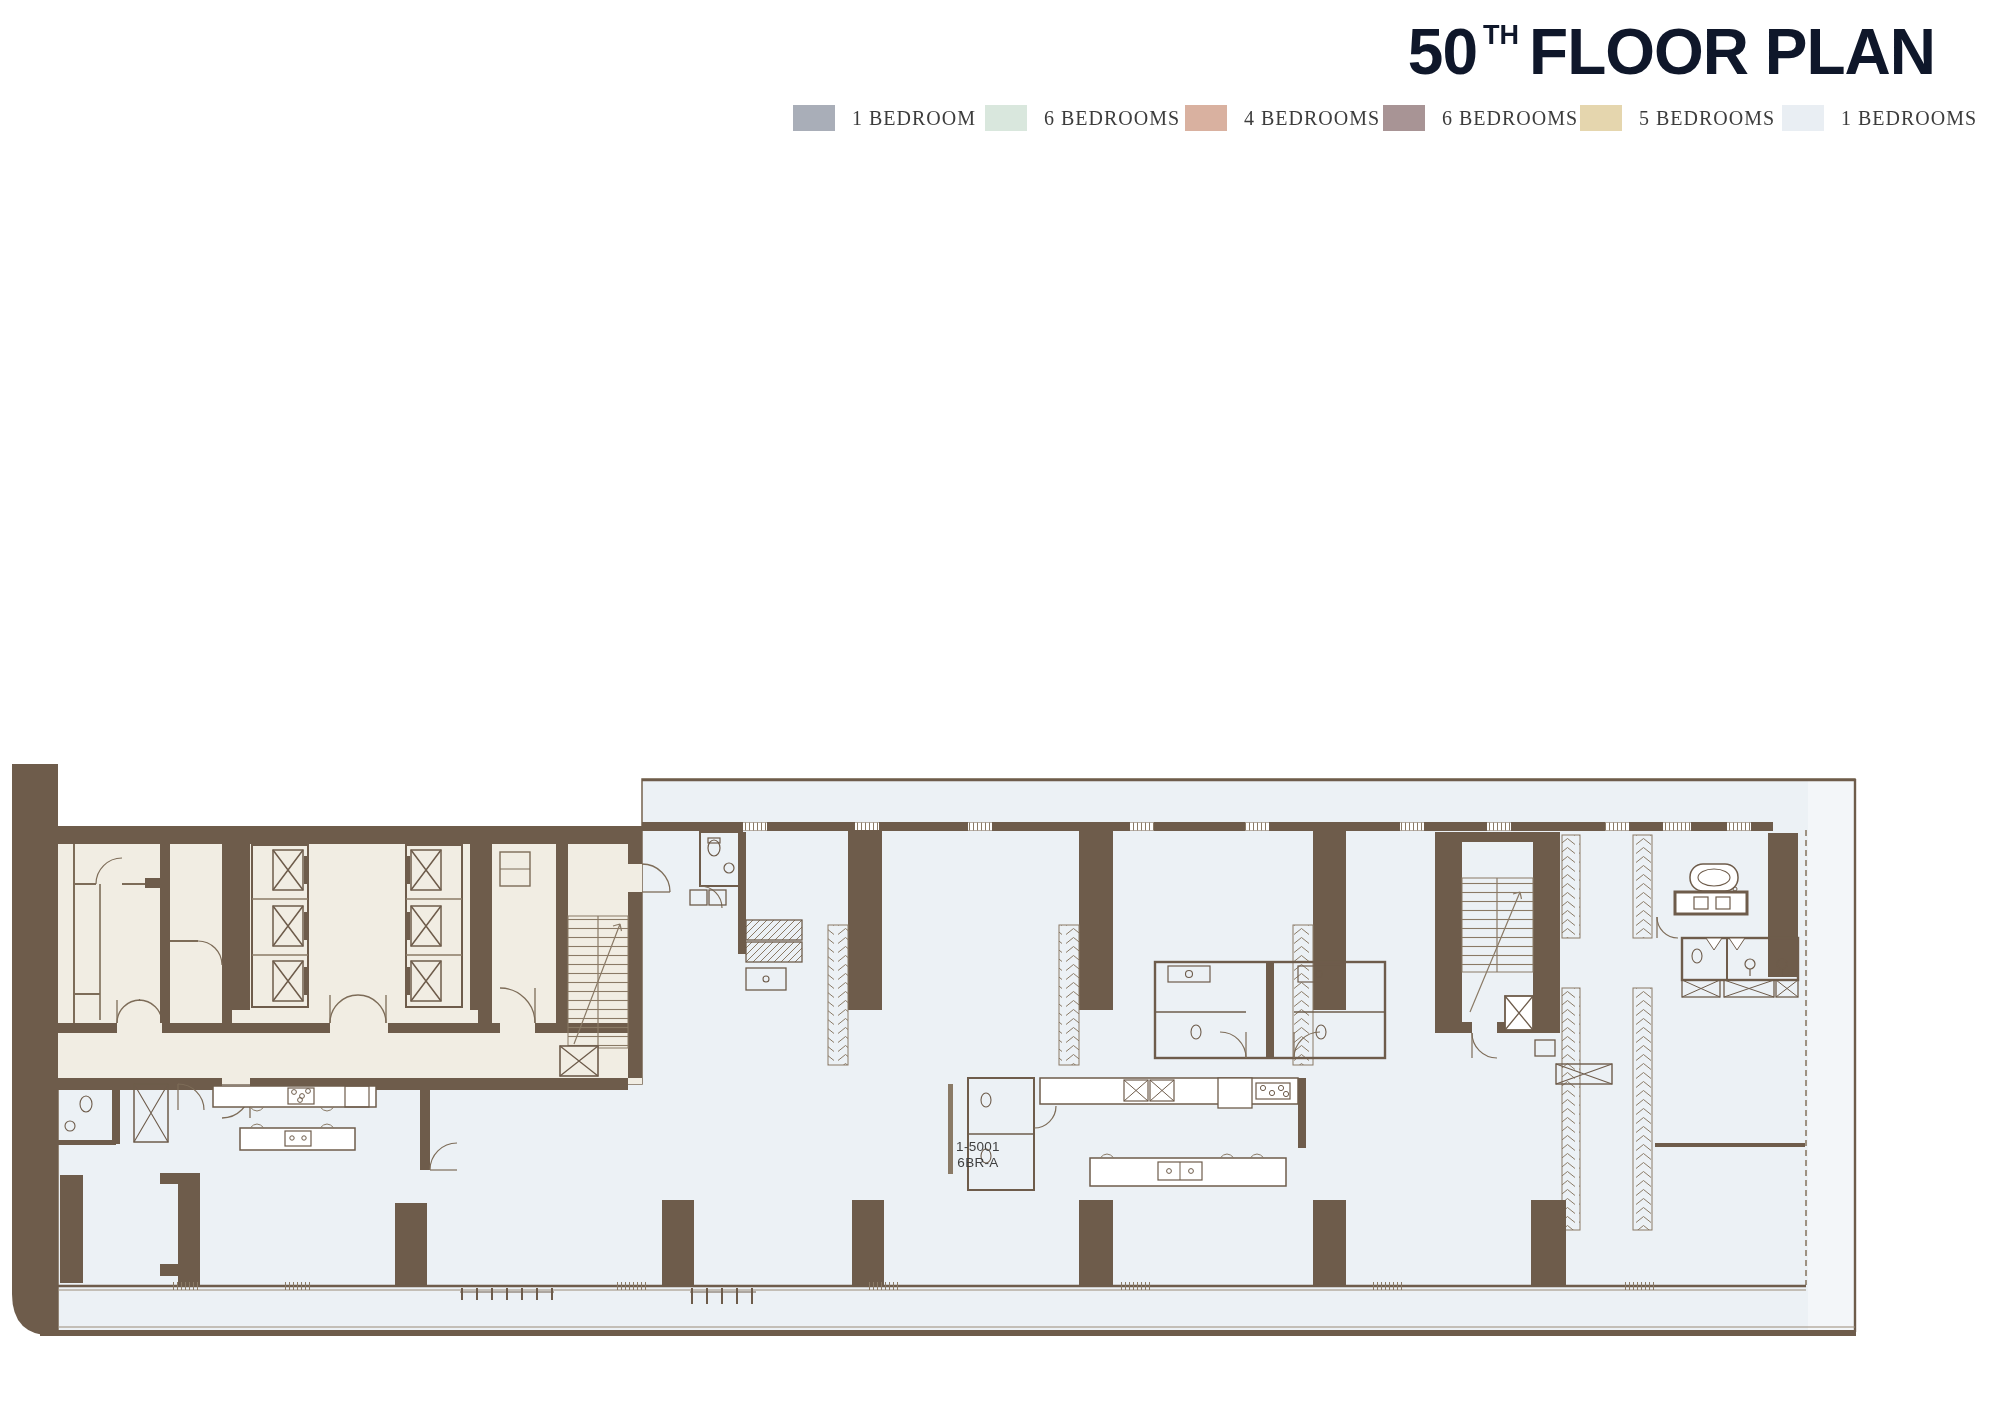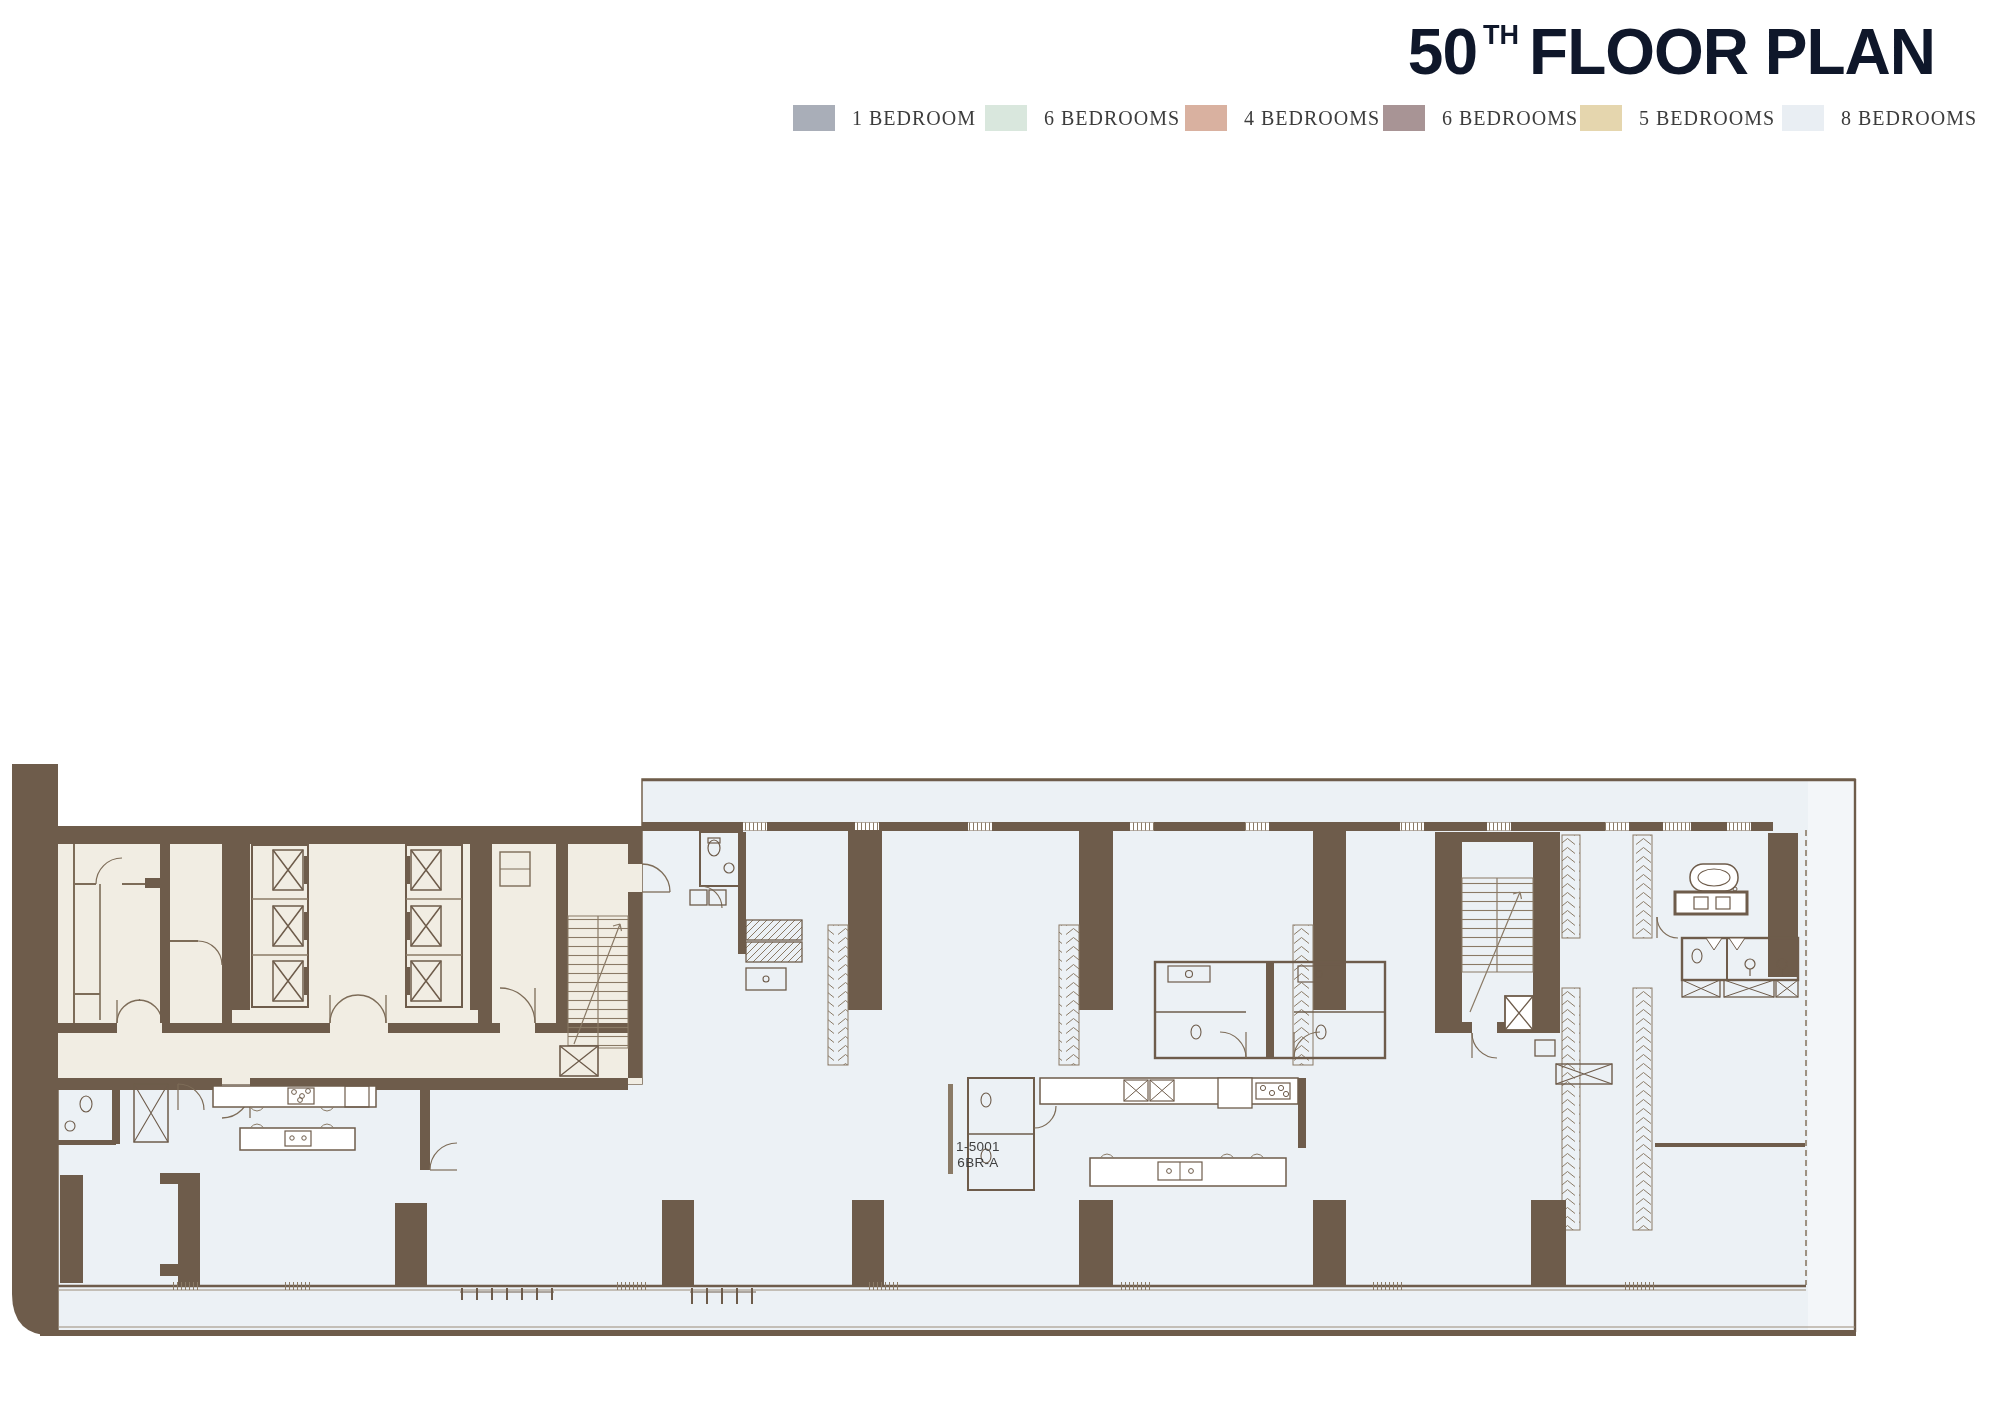--- a/index.html
+++ b/index.html
@@ -40,21 +40,21 @@
   <div class="legend-item" style="left:1383px">
     <span class="swatch" style="background: rgb(168, 148, 149);"></span>
     <span class="legend-label">6 BEDROOMS</span>
   </div>
   <div class="legend-item" style="left:1580px">
     <span class="swatch" style="background: rgb(229, 214, 174);"></span>
     <span class="legend-label">5 BEDROOMS</span>
   </div>
   <div class="legend-item" style="left:1782px">
     <span class="swatch" style="background: rgb(233, 238, 243);"></span>
-    <span class="legend-label">8 BEDROOMS</span>
+    <span class="legend-label">1 BEDROOMS</span>
   </div>
 
   <div id="plan-wrap">
   <svg width="2000" height="1414" viewBox="0 0 2000 1414" xmlns="http://www.w3.org/2000/svg">
     <defs>
       <pattern id="tr" width="8" height="9" patternUnits="userSpaceOnUse">
         <path d="M0,1.5 H8" stroke="#8a7a66" stroke-width="1.1" fill="none"></path>
       </pattern>
       <pattern id="ch" width="19" height="9" patternUnits="userSpaceOnUse">
         <path d="M2,7.5 L9.5,1.5 L17,7.5" stroke="#8a7a66" stroke-width="1" fill="none"></path>

